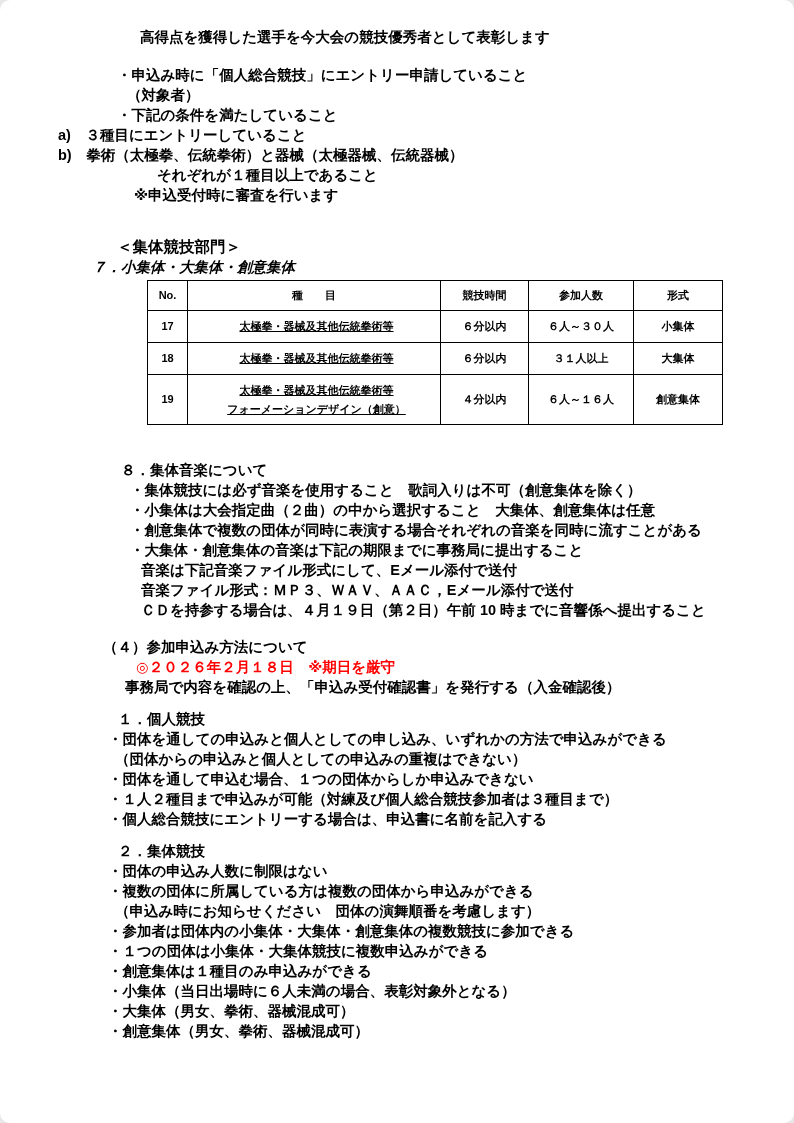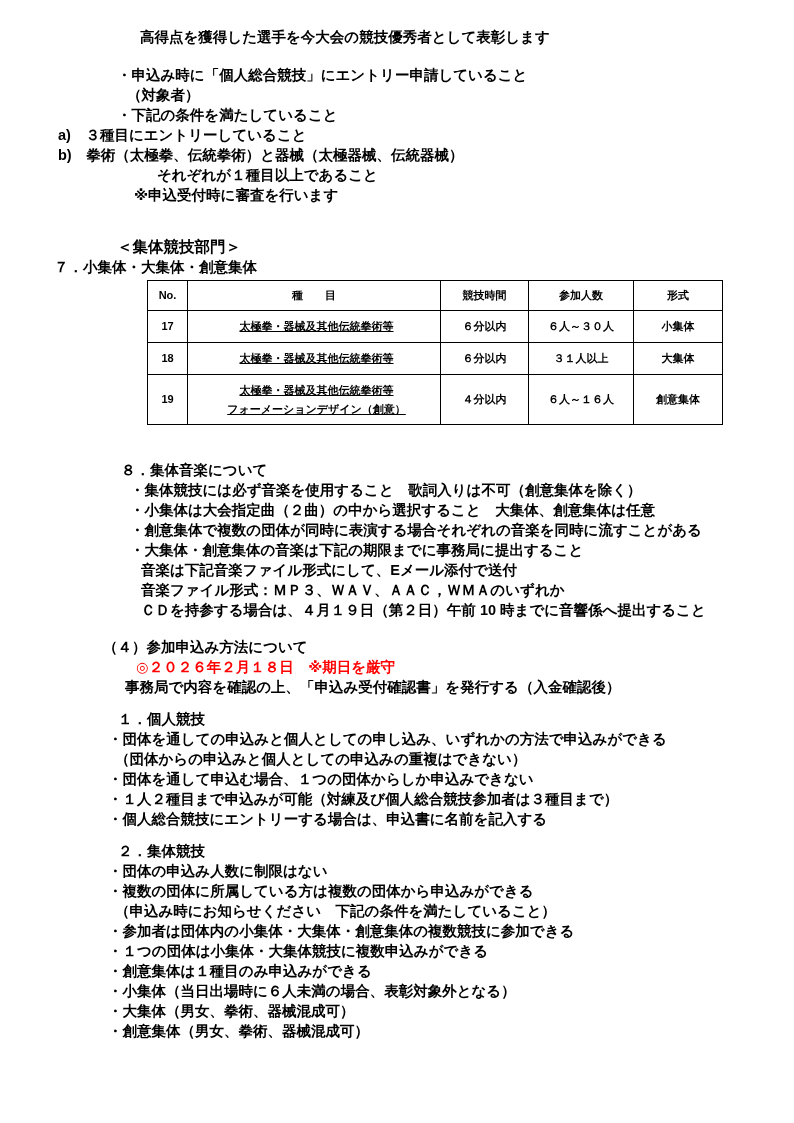--- a/index.html
+++ b/index.html
@@ -11,33 +11,34 @@
     position:relative;
     width:794px;height:1123px;
     background:#ffffff;
     overflow:hidden;
     font-family:"Liberation Sans","DejaVu Sans",sans-serif;
     font-weight:700;
     color:#000;
     font-size:14.5px;
     box-sizing:border-box;
     padding-top:27px;
+    border-radius:10px;
   }
   .line{height:20px;line-height:20px;white-space:nowrap;}
   .red{color:var(--red);}
   a.mail{color:var(--link);text-decoration:underline;font-weight:700;}
   
   .i-intro{margin-left:140px;}
   .i-plain{margin-left:127px;}
   .i-bullet{margin-left:117px;}
   .i-ab{margin-left:58px;}
   .i-abtext{margin-left:157px;}
   .i-note{margin-left:134px;}
   .i-h2{margin-left:117px;font-size:15.5px;}
-  .i-num{margin-left:54px;}
+  .i-num{margin-left:92px;font-style:italic;}
   .i-s8{margin-left:121px;}
   .i-s8b{margin-left:130px;}
   .i-s8red{margin-left:139px;}
   .i-s8sub{margin-left:141px;}
   .i-s4{margin-left:103px;}
   .i-s4b{margin-left:125px;}
   .i-s4red{margin-left:136px;}
   .i-sub{margin-left:118px;}
   .i-lb{margin-left:108px;}
   .i-lp{margin-left:115px;}
@@ -135,41 +136,41 @@
       </tr>
     </tbody>
   </table>
 
   <div class="line i-s8">８．集体音楽について</div>
   <div class="line i-s8b">・集体競技には必ず音楽を使用すること　歌詞入りは不可（創意集体を除く）</div>
   <div class="line i-s8b">・小集体は大会指定曲（２曲）の中から選択すること　大集体、創意集体は任意</div>
   <div class="line i-s8b">・創意集体で複数の団体が同時に表演する場合それぞれの音楽を同時に流すことがある</div>
   <div class="line i-s8b">・大集体・創意集体の音楽は下記の期限までに事務局に提出すること</div>
   <div class="line i-s8sub">音楽は下記音楽ファイル形式にして、Eメール添付で送付</div>
-  <div class="line i-s8sub">音楽ファイル形式：ＭＰ３、ＷＡＶ、ＡＡＣ，ＷＭＡのいずれか</div>
+  <div class="line i-s8sub">音楽ファイル形式：ＭＰ３、ＷＡＶ、ＡＡＣ，Eメール添付で送付</div>
   <div class="line i-s8sub">ＣＤを持参する場合は、４月１９日（第２日）午前 10 時までに音響係へ提出すること</div>
   <div class="sp-c"></div>
 
   <div class="line i-s4">（４）参加申込み方法について</div>
   <div class="line i-s4red red">◎２０２６年２月１８日　※期日を厳守</div>
   <div class="line i-s4b">事務局で内容を確認の上、「申込み受付確認書」を発行する（入金確認後）</div>
   <div class="sp-d"></div>
 
   <div class="line i-sub">１．個人競技</div>
   <div class="line i-lb">・団体を通しての申込みと個人としての申し込み、いずれかの方法で申込みができる</div>
   <div class="line i-lp">（団体からの申込みと個人としての申込みの重複はできない）</div>
   <div class="line i-lb">・団体を通して申込む場合、１つの団体からしか申込みできない</div>
   <div class="line i-lb">・１人２種目まで申込みが可能（対練及び個人総合競技参加者は３種目まで）</div>
   <div class="line i-lb">・個人総合競技にエントリーする場合は、申込書に名前を記入する</div>
   <div class="sp-d"></div>
 
   <div class="line i-sub">２．集体競技</div>
   <div class="line i-lb">・団体の申込み人数に制限はない</div>
   <div class="line i-lb">・複数の団体に所属している方は複数の団体から申込みができる</div>
-  <div class="line i-lp">（申込み時にお知らせください　下記の条件を満たしていること）</div>
+  <div class="line i-lp">（申込み時にお知らせください　団体の演舞順番を考慮します）</div>
   <div class="line i-lb">・参加者は団体内の小集体・大集体・創意集体の複数競技に参加できる</div>
   <div class="line i-lb">・１つの団体は小集体・大集体競技に複数申込みができる</div>
   <div class="line i-lb">・創意集体は１種目のみ申込みができる</div>
   <div class="line i-lb">・小集体（当日出場時に６人未満の場合、表彰対象外となる）</div>
   <div class="line i-lb">・大集体（男女、拳術、器械混成可）</div>
   <div class="line i-lb">・創意集体（男女、拳術、器械混成可）</div>
 
 </div>
 
 </body></html>

